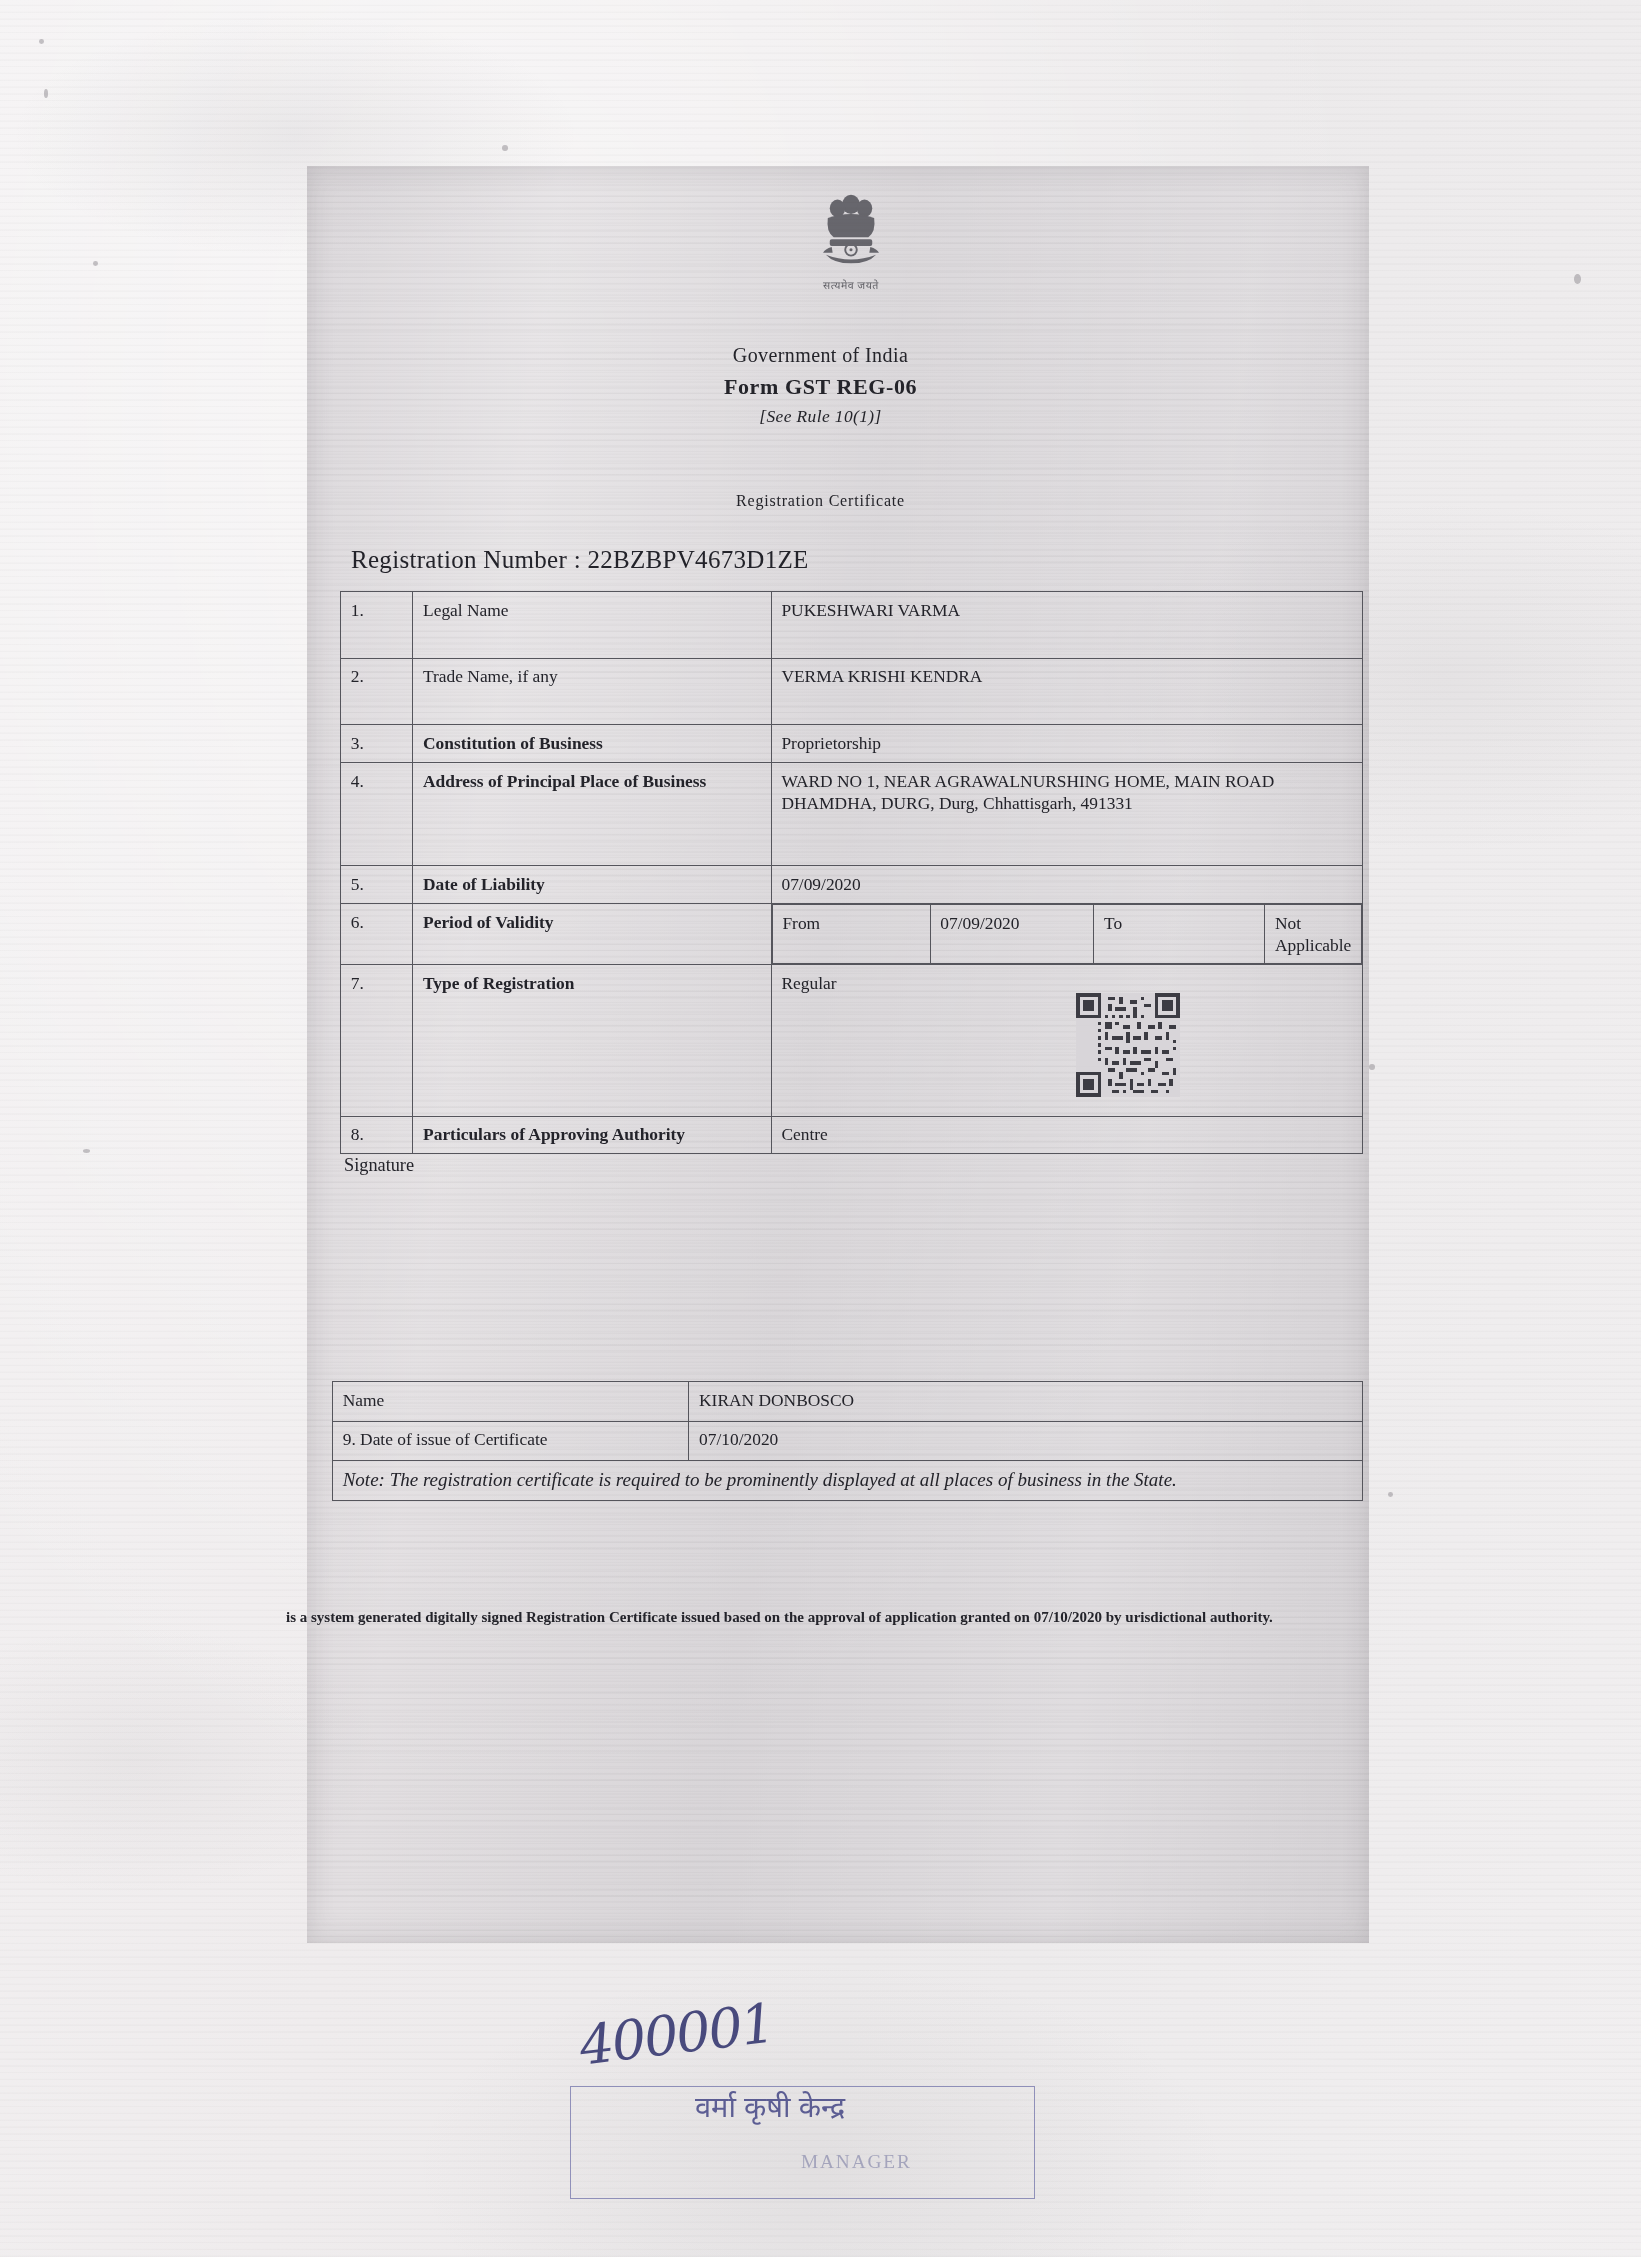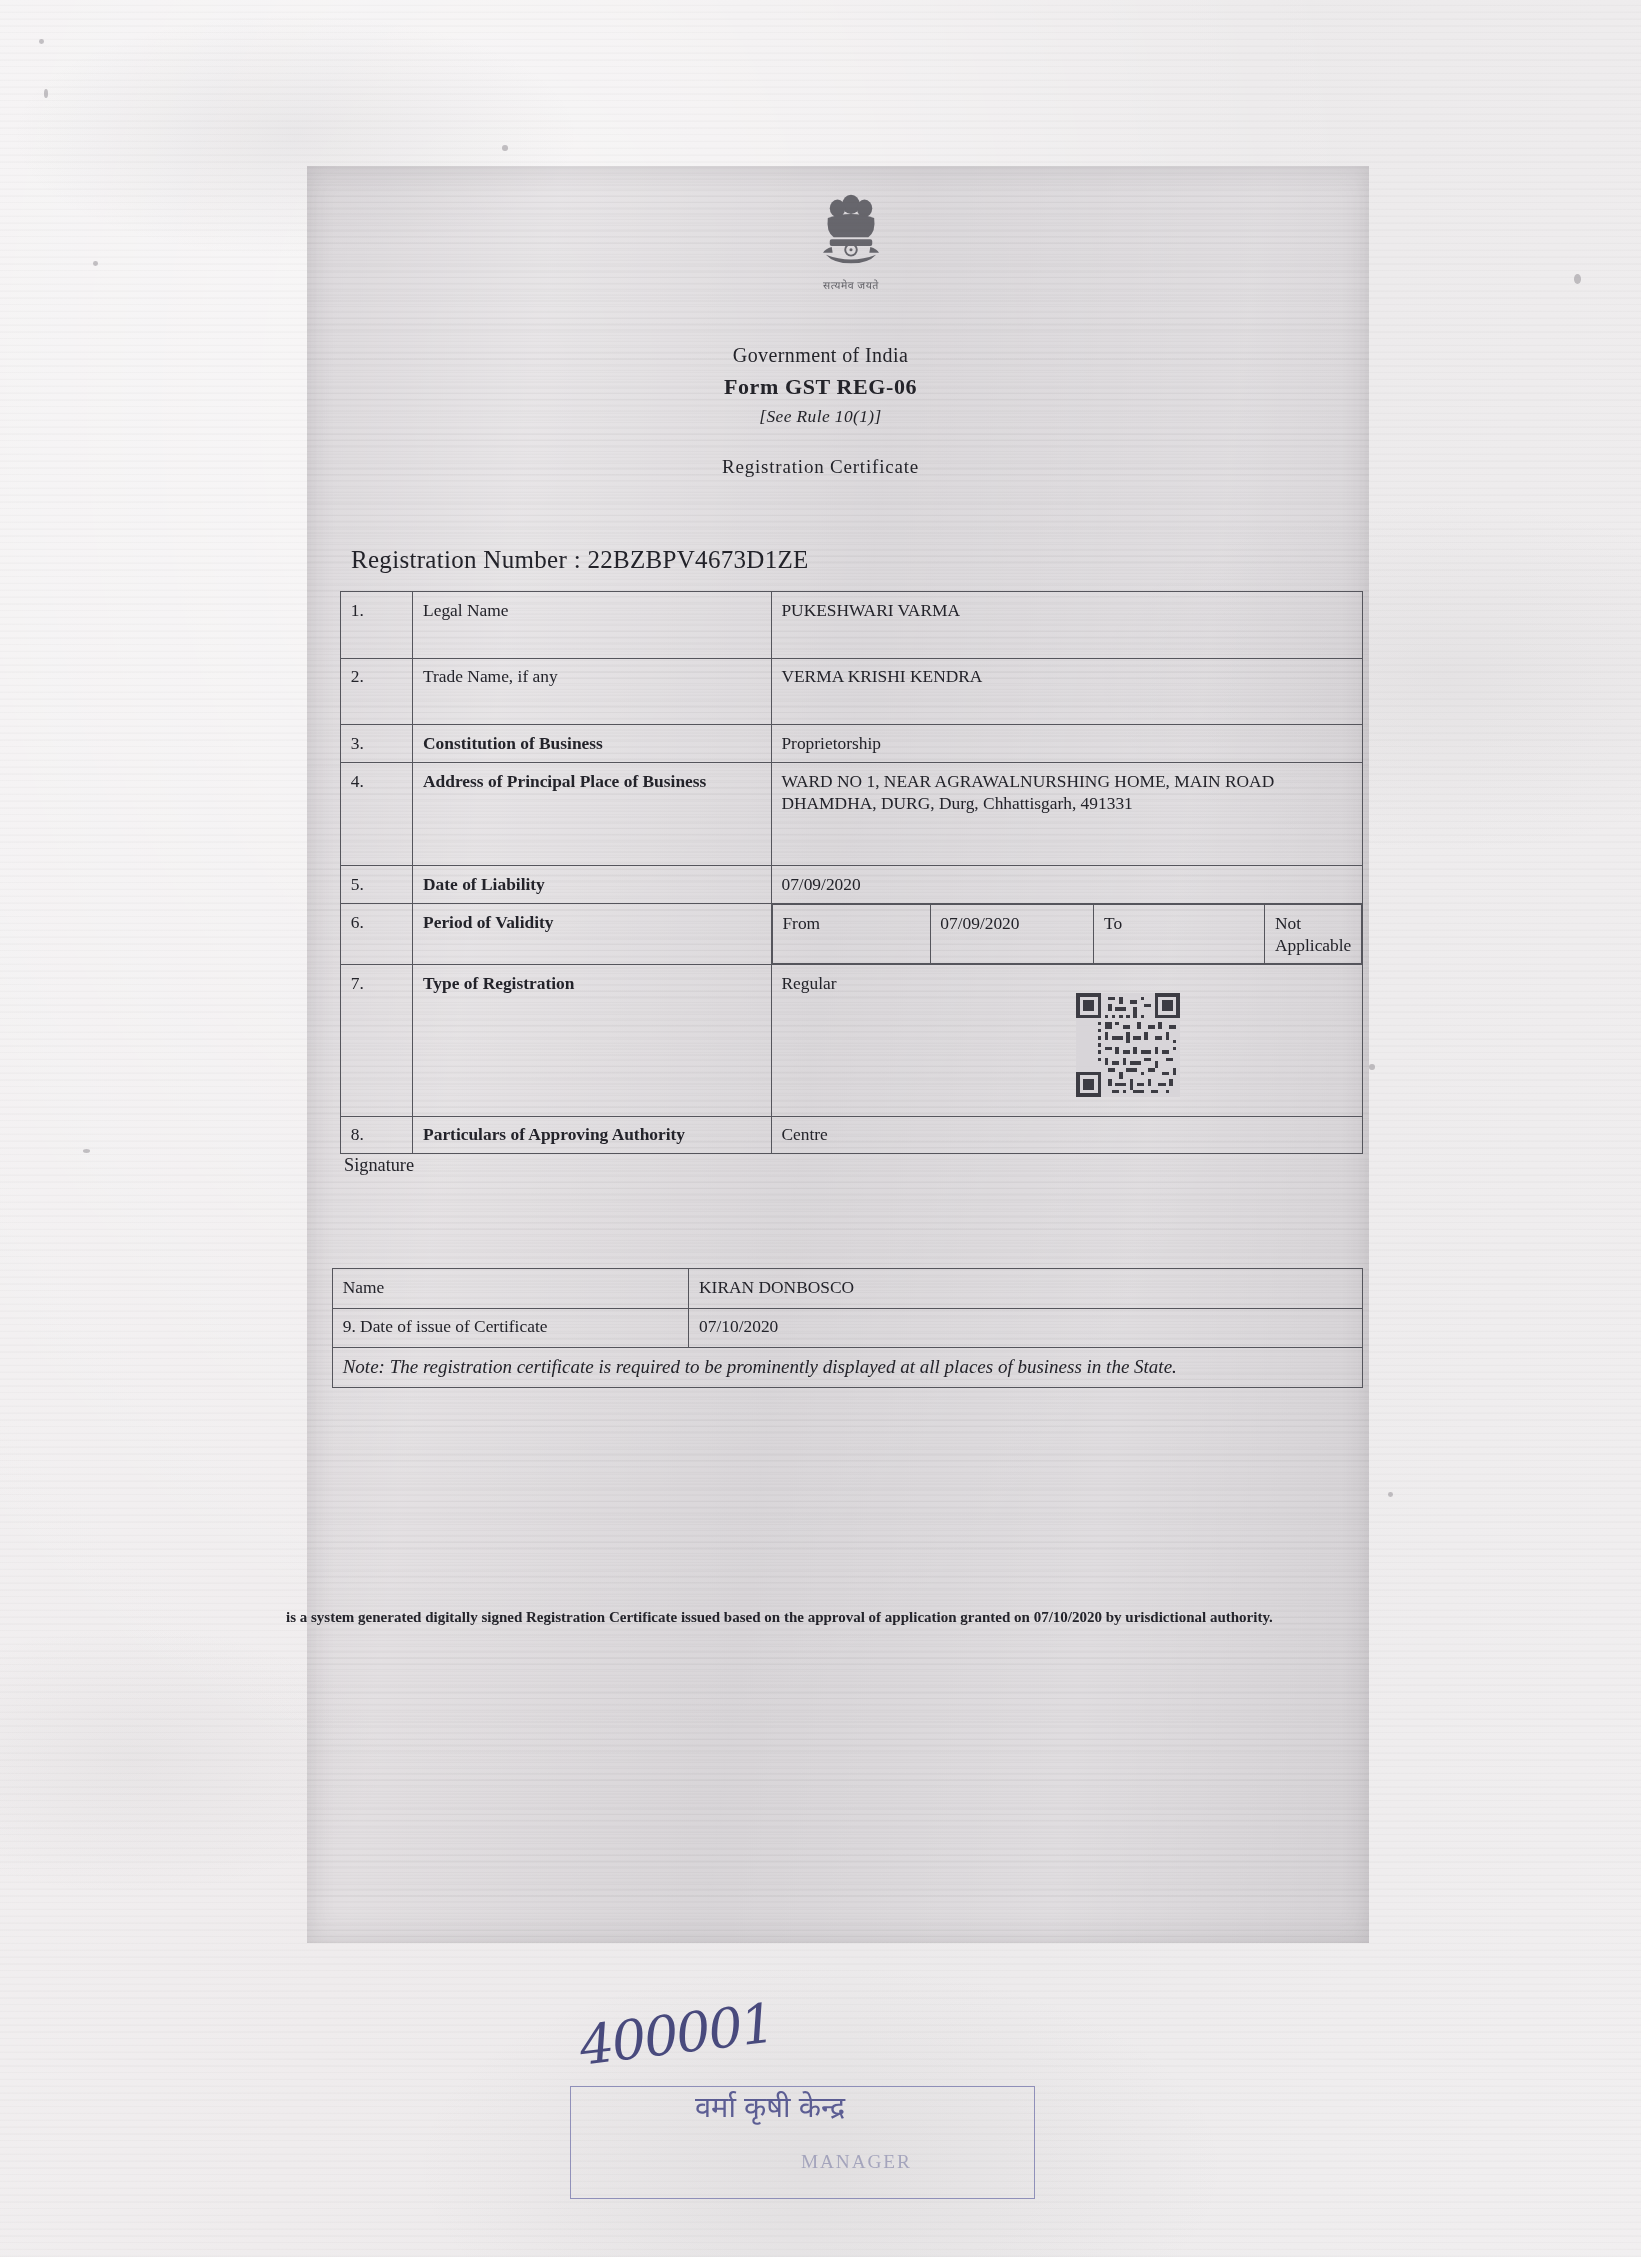--- a/index.html
+++ b/index.html
@@ -94,21 +94,21 @@
   .hdr {
     position: absolute;
     width: 100%;
     text-align: center;
     color: #24242a;
     letter-spacing: 0.4px;
   }
   #gov-line   { top: 344px; font-size: 20px; }
   #form-line  { top: 374px; font-size: 22px; font-weight: bold; letter-spacing: 0.6px; }
   #rule-line  { top: 406px; font-size: 17.4px; font-style: italic; }
-  #cert-line  { top: 456px; font-size: 19px; letter-spacing: 0.8px; }
+  #cert-line  { top: 492px; font-size: 16px; letter-spacing: 0.8px; }
 
   #reg-number {
     position: absolute;
     left: 351px;
     top: 546px;
     font-size: 25px;
     letter-spacing: 0.3px;
     color: #23232a;
   }
 
@@ -164,21 +164,21 @@
     left: 344px;
     top: 1155px;
     font-size: 18.3px;
     color: #23232a;
     text-align: right;
   }
 
   
   #lower-table {
     left: 332px;
-    top: 1268px;
+    top: 1381px;
     width: 1031px;
     padding-left: 48px;
   }
   #lower-table td { height: 25px; }
   .lt-label { width: 336px; }
   .note-cell {
     font-size: 19px;
     padding-top: 8.7px;
     padding-bottom: 8.7px;
     font-style: italic;

